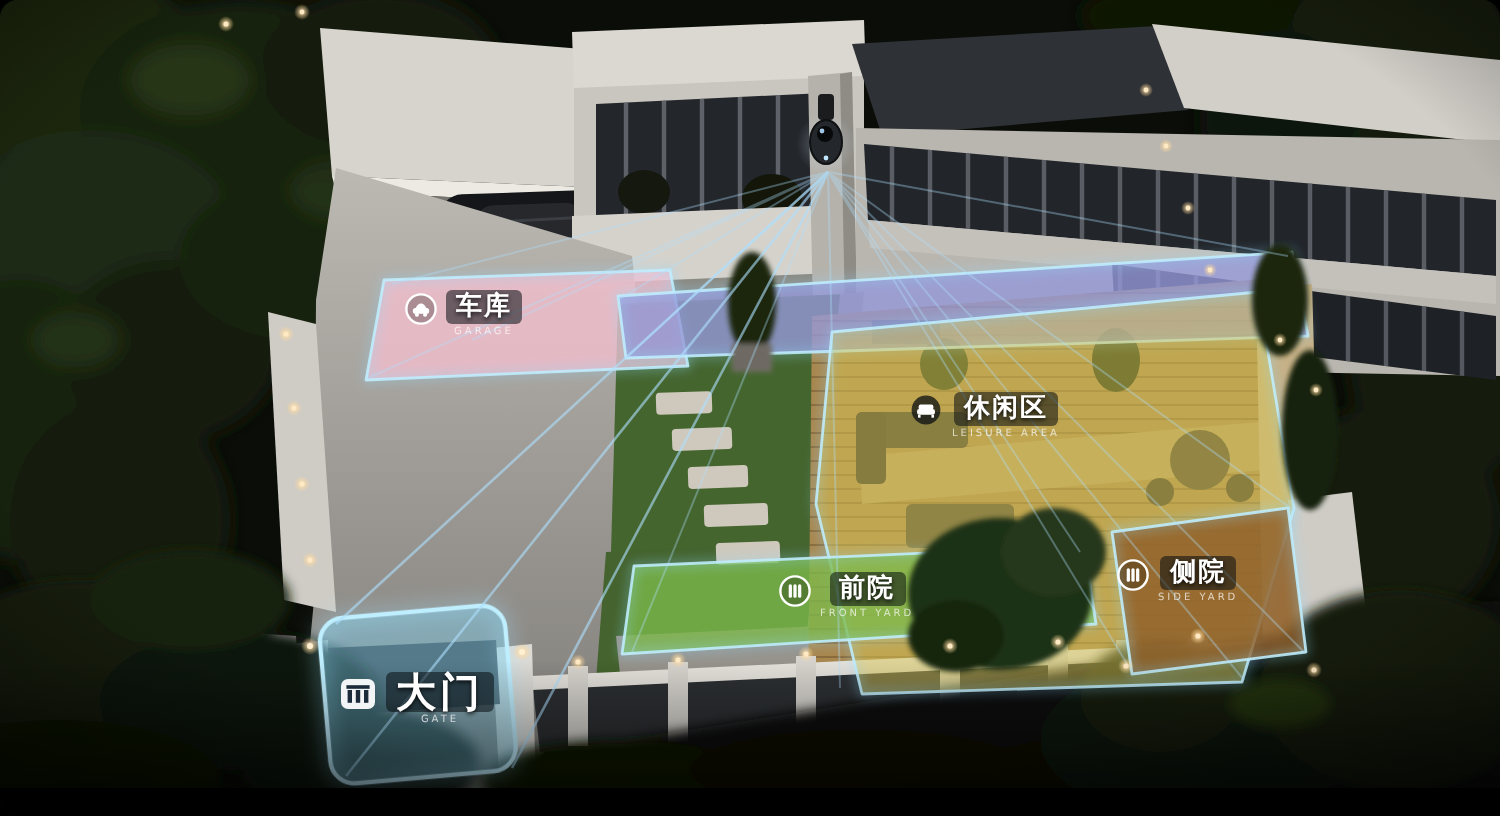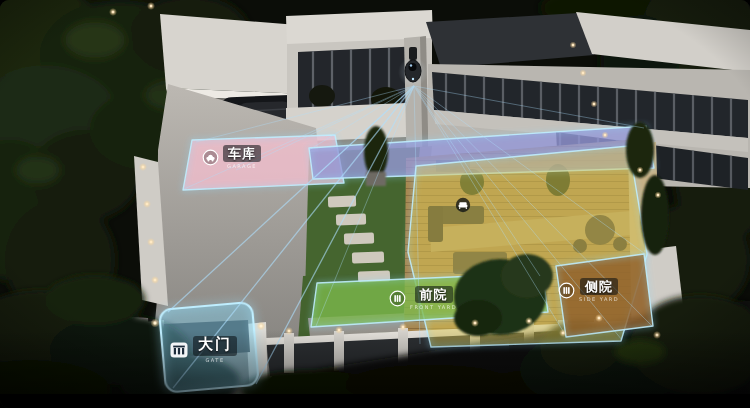--- a/index.html
+++ b/index.html
@@ -4,30 +4,30 @@
 <style>
   html,body{margin:0;padding:0;background:#000;}
   .stage{position:relative;width:750px;height:408px;background:#040404;border-radius:9px;
          overflow:hidden;font-family:"DejaVu Sans",sans-serif;}
   .scene{position:absolute;left:0;top:0;}
   
   .zline{fill:none;stroke:#bfeeff;stroke-width:1.4;stroke-linejoin:round;opacity:.9;
          filter:drop-shadow(0 0 3px #8fdcff);}
   .zline-big{stroke-width:2.2;opacity:1;filter:drop-shadow(0 0 5px #9fe4ff);}
   
-  .zl{position:absolute;display:flex;align-items:center;gap:4px;z-index:5;}
+  .zl{position:absolute;display:flex;align-items:flex-start;gap:4px;z-index:5;}
   .zl .ic{width:17px;height:17px;flex:0 0 auto;margin-top:1px;}
   .zl .col{display:flex;flex-direction:column;align-items:center;}
   .zl .badge{background:rgba(8,12,16,.55);border-radius:3px;padding:0 5px;line-height:17px;
              font-size:13px;font-weight:bold;color:#fff;letter-spacing:1px;white-space:nowrap;
              text-shadow:0 1px 2px rgba(0,0,0,.8);}
   .zl .sub{font-size:5px;line-height:6px;margin-top:1px;color:rgba(255,255,255,.7);
            letter-spacing:1.5px;white-space:nowrap;}
   .zl.big .ic{width:20px;height:20px;}
-  .zl.big .badge{font-size:15px;line-height:20px;letter-spacing:2px;font-family:Liberation Mono, monospace;}
+  .zl.big .badge{font-size:20px;line-height:20px;letter-spacing:2px;}
 </style>
 </head>
 <body>
 
 <div class="stage">
 
 <svg class="scene" width="750" height="408" viewBox="0 0 750 408">
   <defs>
     <linearGradient id="driveG" x1="0" y1="0" x2="0" y2="1">
       <stop offset="0" stop-color="#bcb8b2"></stop>
@@ -350,20 +350,24 @@
 <div class="zl" style="left:455px;top:196px">
   <span class="ic">
     <svg viewBox="0 0 20 20" width="16" height="16">
           <circle cx="10" cy="10" r="9" fill="rgba(10,14,18,.75)"></circle>
           <rect x="5.4" y="6.6" width="9.2" height="3.4" rx="1.2" fill="#fff"></rect>
           <rect x="4.4" y="9.4" width="11.2" height="3.6" rx="1.4" fill="#fff"></rect>
           <rect x="5" y="13" width="1.6" height="1.8" fill="#fff"></rect>
           <rect x="13.4" y="13" width="1.6" height="1.8" fill="#fff"></rect>
         </svg>
   </span>
+  <span class="col">
+        <span class="badge">休闲区</span>
+  <span class="sub">LEISURE AREA</span>
+      </span>
 </div>
 
 <div class="zl" style="left:389px;top:286px">
   <span class="ic">
     <svg viewBox="0 0 20 20" width="17" height="17">
           <circle cx="10" cy="10" r="8.6" fill="rgba(0,0,0,.25)" stroke="#fff" stroke-width="1.4"></circle>
           <rect x="6.3" y="6" width="1.9" height="8" rx=".9" fill="#fff"></rect>
           <rect x="9.05" y="6" width="1.9" height="8" rx=".9" fill="#fff"></rect>
           <rect x="11.8" y="6" width="1.9" height="8" rx=".9" fill="#fff"></rect>
         </svg>

